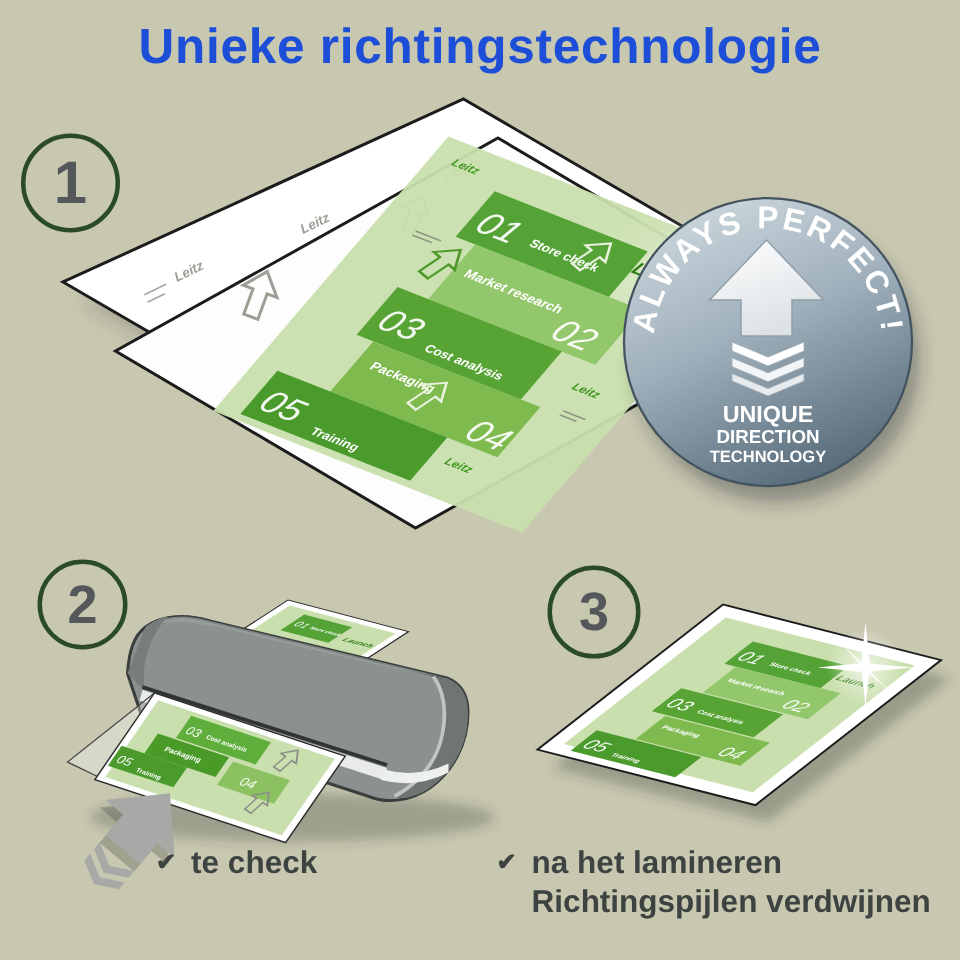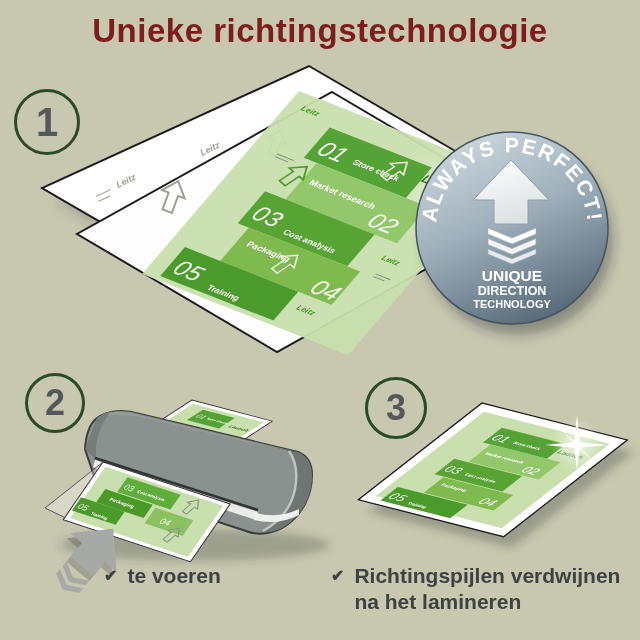--- a/index.html
+++ b/index.html
@@ -4,21 +4,21 @@
 <style>
   html,body{margin:0;padding:0;}
   body{
     width:640px;height:640px;position:relative;overflow:hidden;
     background:#c8c8b1;
     font-family:"Liberation Sans",sans-serif;
     -webkit-user-select:none;user-select:none;
   }
   .title{
     position:absolute;left:0;top:12px;width:640px;text-align:center;
-    font-size:33px;font-weight:bold;color:#7f1d1d;letter-spacing:.5px;
+    font-size:33px;font-weight:bold;color:#1d4ed8;letter-spacing:.5px;
   }
   .step-circle{
     position:absolute;border:3px solid #2b4a27;border-radius:50%;
     display:flex;align-items:center;justify-content:center;
     color:#54585a;font-weight:bold;background:transparent;
   }
   .step-1{left:14px;top:89px;width:60px;height:60px;font-size:40px;}
   .step-2{left:25px;top:373px;width:54px;height:54px;font-size:36px;}
   .step-3{left:365px;top:377px;width:56px;height:56px;font-size:36px;}
   .art{position:absolute;left:0;top:0;}
@@ -242,23 +242,23 @@
 <div class="step-circle step-2">
   <span>2</span>
 </div>
 <div class="step-circle step-3">
   <span>3</span>
 </div>
 
 <div class="caption cap-left">
   <span class="check">✔</span>
   <div>
-    <div>te voeren</div>
+    <div>te check</div>
   </div>
 </div>
 
 <div class="caption cap-right">
   <span class="check">✔</span>
   <div>
+    <div>na het lamineren</div>
     <div>Richtingspijlen verdwijnen</div>
-    <div>na het lamineren</div>
   </div>
 </div>
 
 </body></html>

